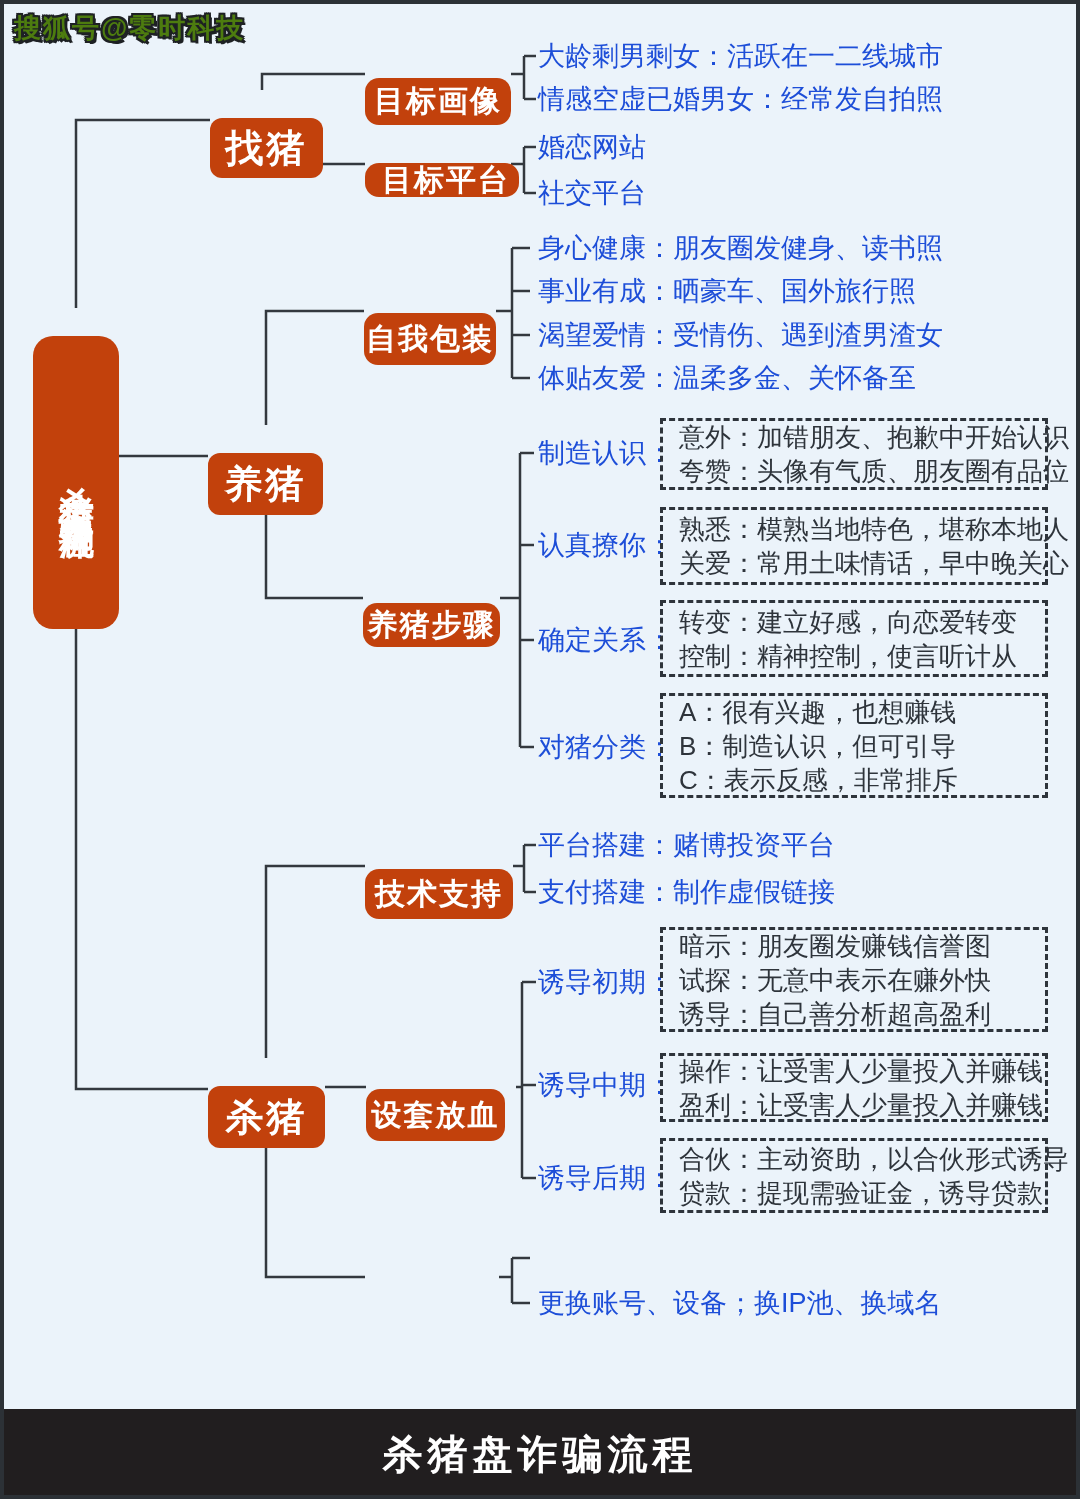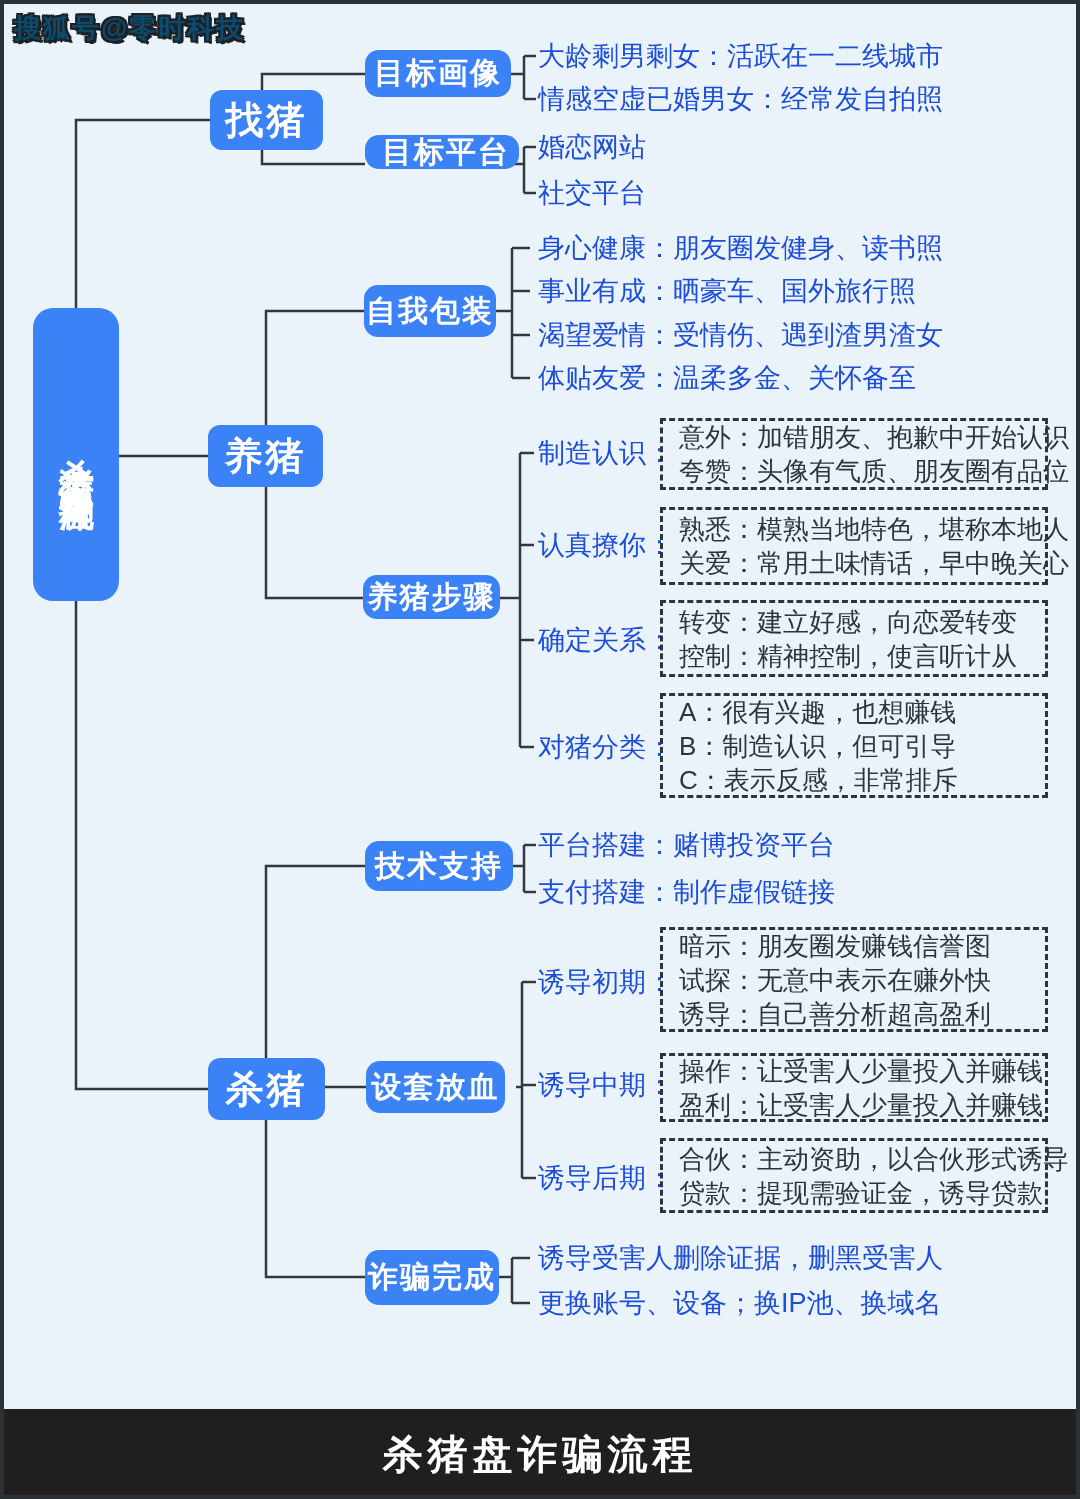--- a/index.html
+++ b/index.html
@@ -4,23 +4,23 @@
 <style>
   html,body { margin:0; padding:0; background:#c9d4dd; }
   .canvas {
     position:relative; width:1080px; height:1499px;
     background:#ebf3fa; overflow:hidden;
     font-family:"Liberation Sans","DejaVu Sans",sans-serif;
   }
   .frame { position:absolute; inset:0; border:4px solid #2c3136; pointer-events:none; z-index:5; }
   .connectors { position:absolute; left:0; top:0; z-index:1; }
   .node {
-    position:absolute; background:#3b82f6; color:#ffffff;
+    position:absolute; background:#c2410c; color:#ffffff;
     display:flex; align-items:center; justify-content:center;
-    font-weight:bold; z-index:2; letter-spacing:3px;
+    font-weight:bold; z-index:2; letter-spacing:3px;margin-top:28px;
   }
   .root-node {
     left:33px; top:308px; width:86px; height:293px;
     writing-mode:vertical-rl; text-orientation:upright;
     font-size:35px; letter-spacing:7px; border-radius:20px;
   }
   .l1 { font-size:38px; border-radius:12px; }
   .n-zhaozhu { left:210px; top:90px;  width:113px; height:60px; }
   .n-yangzhu { left:208px; top:425px; width:115px; height:62px; }
   .n-shazhu  { left:208px; top:1058px; width:117px; height:62px; }
@@ -37,21 +37,21 @@
     line-height:33px; white-space:nowrap; z-index:2;
   }
   .dashed {
     position:absolute; left:660px; width:388px; box-sizing:border-box;
     border:3px dashed #2e343b; display:flex; flex-direction:column;
     justify-content:center; padding-left:16px; z-index:2;
   }
   .dashed .line { font-size:26px; color:#2e343b; line-height:34px; white-space:nowrap; }
   .watermark {
     position:absolute; left:14px; top:10px; z-index:4;
-    font-size:27px; font-weight:bold; color:#0c4a6e; letter-spacing:2px;
+    font-size:27px; font-weight:bold; color:#4d7c0f; letter-spacing:2px;
     text-shadow: 2px 0 0 #1e2124, -2px 0 0 #1e2124, 0 2px 0 #1e2124, 0 -2px 0 #1e2124,
                  2px 2px 0 #1e2124, -2px -2px 0 #1e2124, 2px -2px 0 #1e2124, -2px 2px 0 #1e2124,
                  3px 3px 0 #1e2124;
   }
   .footer {
     position:absolute; left:0; top:1409px; width:1080px; height:90px;
     background:#211e1f; color:#ffffff; display:flex; align-items:center; justify-content:center;
     font-size:40px; font-weight:bold; letter-spacing:5px; z-index:3;
   }
 </style>
@@ -125,21 +125,20 @@
   <div class="node l1 n-zhaozhu">找猪</div>
   <div class="node l1 n-yangzhu">养猪</div>
   <div class="node l1 n-shazhu">杀猪</div>
 
   <div class="node l2 n-huaxiang">目标画像</div>
   <div class="node l2 n-pingtai">目标平台</div>
   <div class="node l2 n-baozhuang">自我包装</div>
   <div class="node l2 n-buzhou">养猪步骤</div>
   <div class="node l2 n-jishu">技术支持</div>
   <div class="node l2 n-shetao">设套放血</div>
-  <div class="node l2 n-wancheng">诈骗完成</div>
 
   <div class="leaf" style="top:40px">大龄剩男剩女：活跃在一二线城市</div>
   <div class="leaf" style="top:83px">情感空虚已婚男女：经常发自拍照</div>
   <div class="leaf" style="top:131px">婚恋网站</div>
   <div class="leaf" style="top:177px">社交平台</div>
 
   <div class="leaf" style="top:232px">身心健康：朋友圈发健身、读书照</div>
   <div class="leaf" style="top:275px">事业有成：晒豪车、国外旅行照</div>
   <div class="leaf" style="top:319px">渴望爱情：受情伤、遇到渣男渣女</div>
   <div class="leaf" style="top:362px">体贴友爱：温柔多金、关怀备至</div>
@@ -179,21 +178,20 @@
   <div class="dashed" style="top:1053px; height:69px">
     <div class="line">操作：让受害人少量投入并赚钱</div>
     <div class="line">盈利：让受害人少量投入并赚钱</div>
   </div>
   <div class="leaf" style="top:1162px">诱导后期：</div>
   <div class="dashed" style="top:1138px; height:75px">
     <div class="line">合伙：主动资助，以合伙形式诱导</div>
     <div class="line">贷款：提现需验证金，诱导贷款</div>
   </div>
 
-  <div class="leaf" style="top:1242px">诱导受害人删除证据，删黑受害人</div>
   <div class="leaf" style="top:1287px">更换账号、设备；换IP池、换域名</div>
 
   <div class="footer">
     <span>杀猪盘诈骗流程</span>
   </div>
 
   <div class="frame"></div>
 </div>
 
 </body></html>

